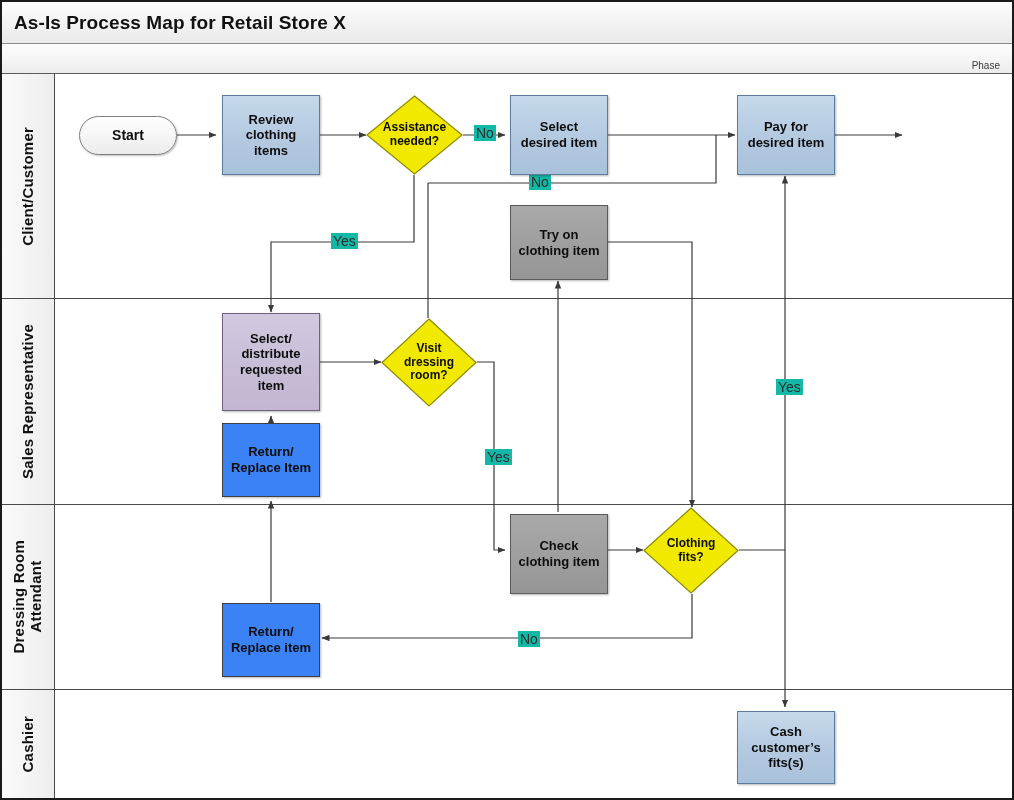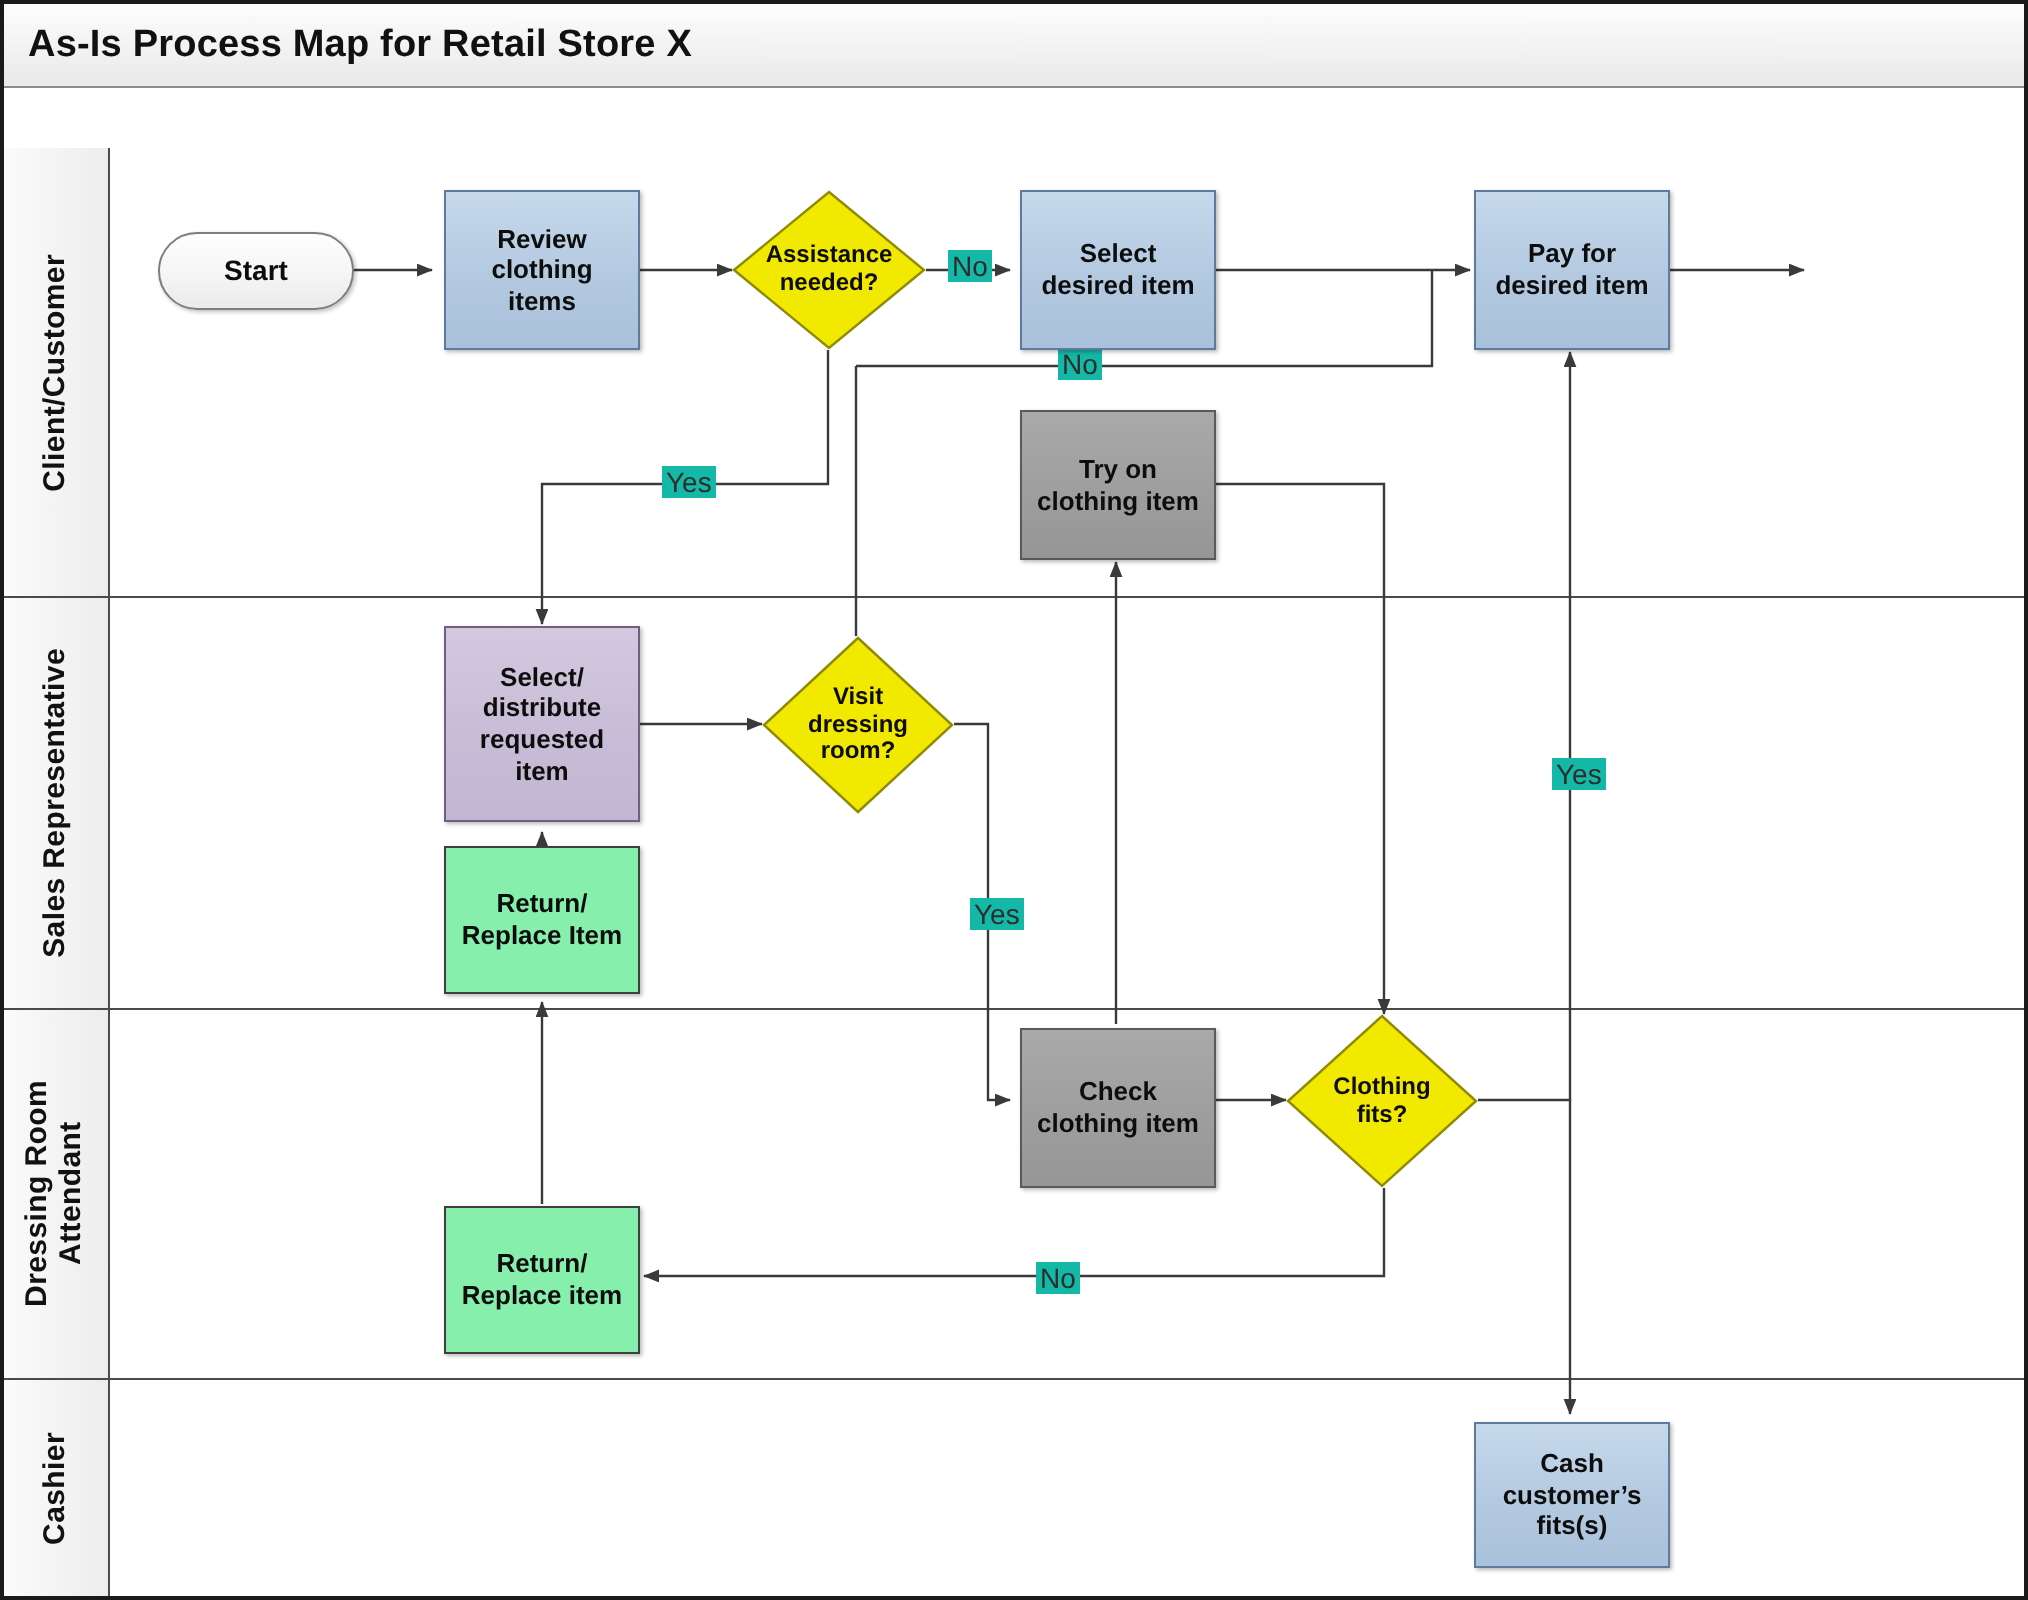--- a/index.html
+++ b/index.html
@@ -78,21 +78,21 @@
   .proc.blue{background:linear-gradient(to bottom,#c6d9ec 0%,#b3c9e0 55%,#a9c1da 100%);}
   .proc.grey{
     background:linear-gradient(to bottom,#a9a9a9 0%,#9e9e9e 55%,#969696 100%);
     border:1px solid #5a5a5a;
   }
   .proc.purple{
     background:linear-gradient(to bottom,#d2c9df 0%,#c8bdd7 55%,#c2b6d2 100%);
     border:1px solid #6d6080;
   }
   .proc.cyan{
-    background:#86efac;
+    background:#3b82f6;
     border:1px solid #3f3f3f;
   }
   .term{
     border:1px solid #7e7e7e;border-radius:999px;
     background:linear-gradient(to bottom,#fefefe 0%,#f6f6f6 50%,#ebebeb 100%);
     box-shadow:1px 1px 2px rgba(0,0,0,0.25);
     font-size:14px;
   }
   .dec{
     background:transparent;border:none;box-shadow:none;
@@ -114,20 +114,23 @@
 </style>
 </head>
 <body>
 
 <div id="page">
 
   <div id="title-bar">
     <div id="title-text">As-Is Process Map for Retail Store X</div>
   </div>
 
+  <div id="phase-band">
+    <div id="phase-label">Phase</div>
+  </div>
 
   <div class="lane" style="top:72px;height:225px;">
     <div class="lane-header">
       <div class="lane-title">Client/Customer</div>
     </div>
     <div class="lane-body"></div>
   </div>
 
   <div class="lane" style="top:297px;height:206px;">
     <div class="lane-header">

